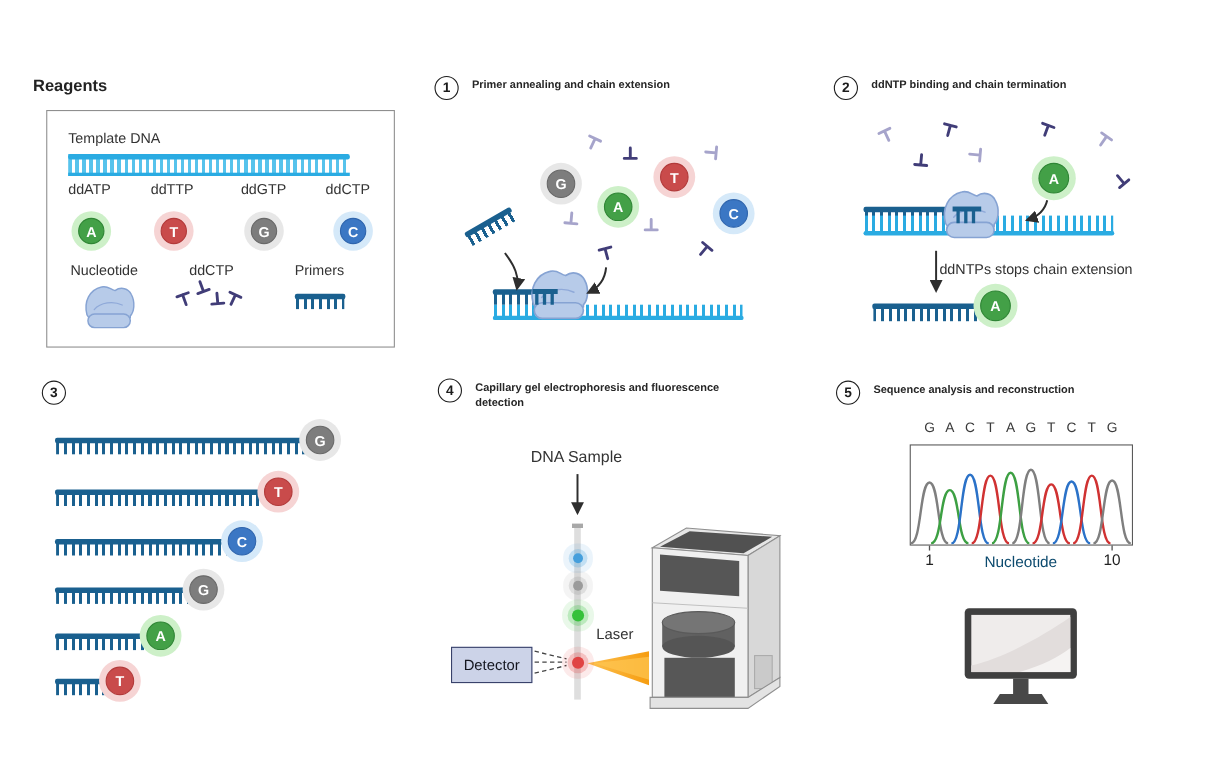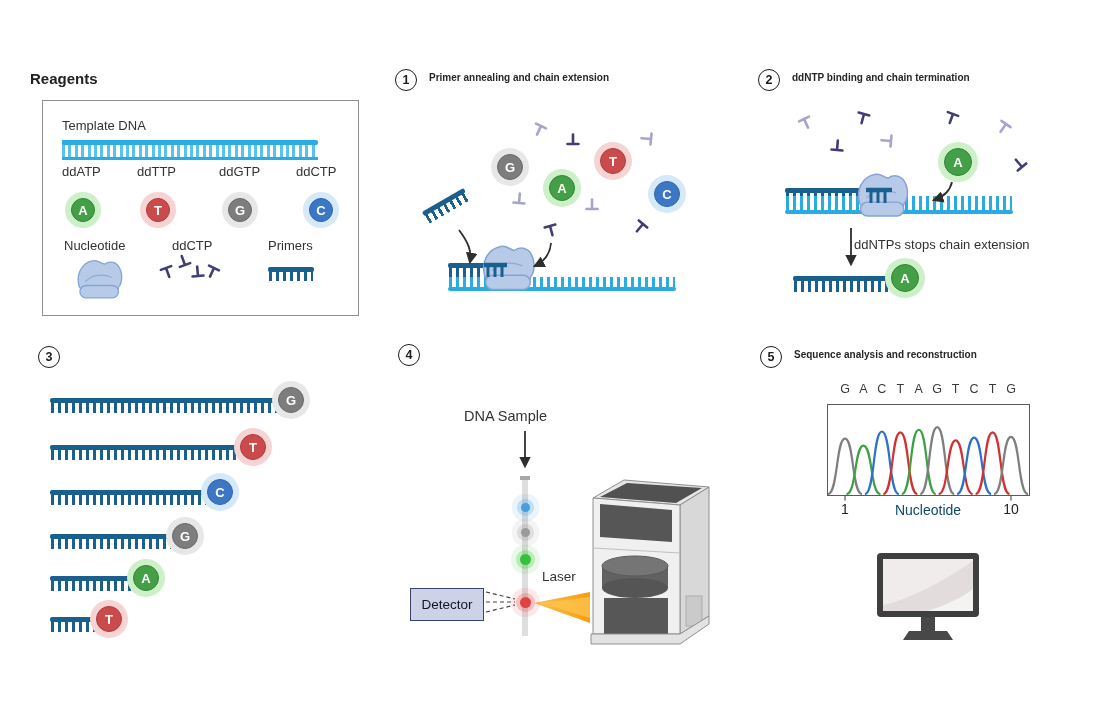--- a/index.html
+++ b/index.html
@@ -101,20 +101,21 @@
   </div>
   <div class="step-header" style="left:758px;top:69px;width:320px;">
     <span class="step-num">2</span>
     <span class="step-title">ddNTP binding and chain termination</span>
   </div>
   <div class="step-header" style="left:38px;top:346px;width:300px;">
     <span class="step-num">3</span>
   </div>
   <div class="step-header" style="left:398px;top:344px;width:285px;">
     <span class="step-num">4</span>
+    <span class="step-title" style="width:250px;">Capillary gel electrophoresis and fluorescence detection</span>
   </div>
   <div class="step-header" style="left:760px;top:346px;width:330px;">
     <span class="step-num">5</span>
     <span class="step-title">Sequence analysis and reconstruction</span>
   </div>
 
   <div class="comb" style="left:424px;top:206px;width:48px;height:14px;transform:rotate(-30deg);transform-origin:10px 7px;"></div>
   <div class="comb-up" style="left:448px;top:277px;width:228px;height:14px;"></div>
   <div class="comb" style="left:448px;top:263px;width:58px;height:14px;"></div>
 
@@ -186,21 +187,21 @@
         </span>
       </div>
       <div class="comb" style="left: 50px; top: 617px; width: 46px; height: 15px;"></div>
       <div class="ncirc" style="--s: 38px; left: 90px; top: 600px; background: rgb(246, 212, 212);">
         <span class="core" style="background: rgb(201, 75, 75); border-color: rgb(178, 58, 58);">
           <b class="nletter">T</b>
         </span>
       </div>
     </div>
 
-  <div class="lbl" style="left:464px;top:408px;width:120px;text-align:left;font-size:14.5px;">DNA Sample</div>
+  <div class="lbl" style="left:464px;top:408px;width:120px;text-align:center;font-size:14.5px;">DNA Sample</div>
   <div class="lbl" style="left:542px;top:569px;font-size:13.5px;">Laser</div>
   <div class="detector">
       <span>Detector</span>
     </div>
   <div class="capillary"></div>
   <div class="capcap"></div>
   <div>
       <div class="cap-dot" style="left: 520.5px; top: 502.5px; width: 9px; height: 9px; background: rgb(69, 159, 220); box-shadow: rgba(69, 159, 220, 0.25) 0px 0px 0px 4px, rgba(69, 159, 220, 0.11) 0px 0px 0px 9px;"></div>
       <div class="cap-dot" style="left: 520.5px; top: 527.5px; width: 9px; height: 9px; background: rgb(155, 155, 155); box-shadow: rgba(155, 155, 155, 0.25) 0px 0px 0px 4px, rgba(155, 155, 155, 0.11) 0px 0px 0px 9px;"></div>
       <div class="cap-dot" style="left: 519.5px; top: 553.5px; width: 11px; height: 11px; background: rgb(53, 193, 58); box-shadow: rgba(53, 193, 58, 0.25) 0px 0px 0px 4px, rgba(53, 193, 58, 0.11) 0px 0px 0px 9px;"></div>

